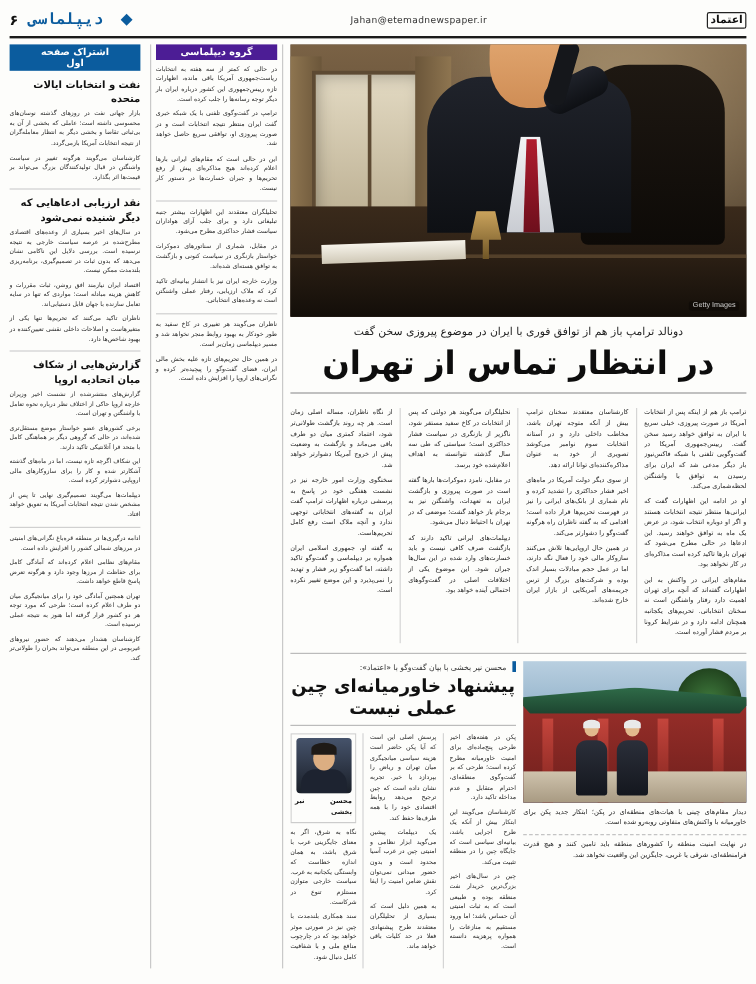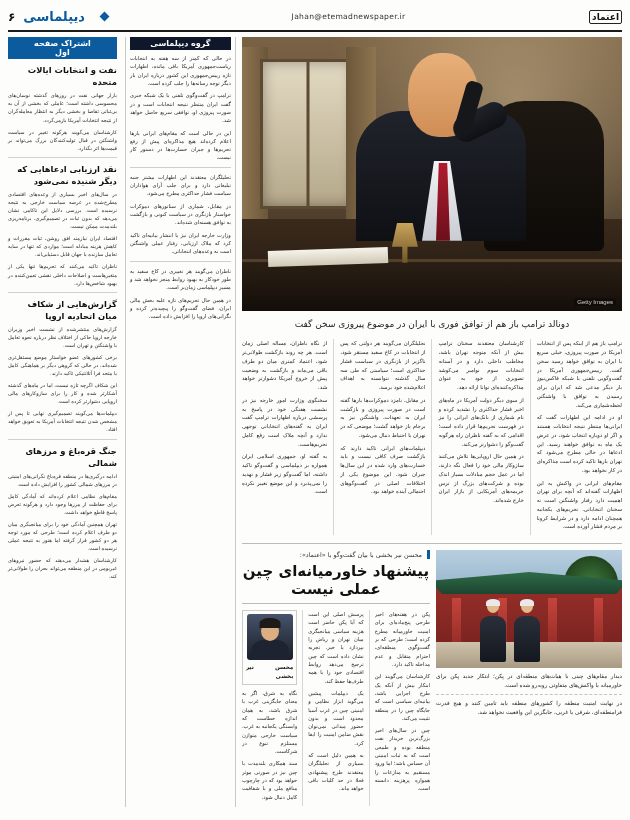--- a/index.html
+++ b/index.html
@@ -38,21 +38,21 @@
   }
   .mast-date {
     font-size: 7.2px; color: #222; direction: rtl;
   }
   .mast-center {
     font-size: 7.6px; color: #333; letter-spacing: .3px;
   }
   .mast-left { display: flex; align-items: center; gap: 8px; }
   .section-title {
     font-size: 13px; font-weight: bold; color: #0b5c9e;
-    display: flex; align-items: center; gap: 16px;
+    display: flex; align-items: center; gap: 16px; font-family: Liberation Mono, monospace;
   }
   .section-title .sq {
     display: inline-block; width: 7px; height: 7px;
     background: #0b5c9e; transform: rotate(45deg);
   }
   .page-num {
     font-size: 12px; font-weight: bold; color: #111;
   }
 
   
@@ -313,21 +313,21 @@
   }
   .avatar .a-body {
     position: absolute; bottom: 0; left: 50%; transform: translateX(-50%);
     width: 38px; height: 20px; background: #1d2330; border-radius: 12px 12px 0 0;
   }
   .author-name { font-size: 5.6px; font-weight: bold; color: #111; }
 
   
   .mid-head {
     font-size: 8px; font-weight: bold; color: #fff;
-    background: #0f172a; padding: 2px 4px; text-align: center;
+    background: #4c1d95; padding: 2px 4px; text-align: center;
     margin-bottom: 4px;
   }
   .mid-body { font-size: 5.2px; line-height: 1.6; text-align: justify; color: #262626; }
   .mid-body p { margin: 0 0 4px 0; }
   .mid-sep { height: 1px; background: #cfcfcf; margin: 5px 0; }
 
   
   .left-head {
     font-size: 8px; font-weight: bold; color: #fff;
     background: #0b5c9e; padding: 2px 20px; text-align: center;
@@ -381,20 +381,21 @@
           <div class="arm"></div>
           <div class="phone"></div>
         </div>
         <div class="deskfront"></div>
         <div class="papers"></div>
         <div class="lamp"></div>
         <div class="credit">Getty Images</div>
       </div>
 
       <div class="kicker">دونالد ترامپ باز هم از توافق فوری با ایران در موضوع پیروزی سخن گفت</div>
+      <div class="headline">در انتظار تماس از تهران</div>
 
       <div class="cols4">
         <div class="col">
           <p>ترامپ باز هم از اینکه پس از انتخابات آمریکا در صورت پیروزی، خیلی سریع با ایران به توافق خواهد رسید سخن گفت. رییس‌جمهوری آمریکا در گفت‌وگویی تلفنی با شبکه فاکس‌نیوز بار دیگر مدعی شد که ایران برای رسیدن به توافق با واشنگتن لحظه‌شماری می‌کند.</p>
           <p>او در ادامه این اظهارات گفت که ایرانی‌ها منتظر نتیجه انتخابات هستند و اگر او دوباره انتخاب شود، در عرض یک ماه به توافق خواهند رسید. این ادعاها در حالی مطرح می‌شود که تهران بارها تاکید کرده است مذاکره‌ای در کار نخواهد بود.</p>
           <p>مقام‌های ایرانی در واکنش به این اظهارات گفته‌اند که آنچه برای تهران اهمیت دارد رفتار واشنگتن است نه سخنان انتخاباتی. تحریم‌های یکجانبه همچنان ادامه دارد و در شرایط کرونا بر مردم فشار آورده است.</p>
         </div>
         <div class="col-div"></div>
         <div class="col">
           <p>کارشناسان معتقدند سخنان ترامپ بیش از آنکه متوجه تهران باشد، مخاطب داخلی دارد و در آستانه انتخابات سوم نوامبر می‌کوشد تصویری از خود به عنوان مذاکره‌کننده‌ای توانا ارائه دهد.</p>
@@ -522,21 +523,20 @@
         <div class="left-body">
           <p>گزارش‌های منتشرشده از نشست اخیر وزیران خارجه اروپا حاکی از اختلاف نظر درباره نحوه تعامل با واشنگتن و تهران است.</p>
           <p>برخی کشورهای عضو خواستار موضع مستقل‌تری شده‌اند، در حالی که گروهی دیگر بر هماهنگی کامل با متحد فرا آتلانتیکی تاکید دارند.</p>
           <p>این شکاف اگرچه تازه نیست، اما در ماه‌های گذشته آشکارتر شده و کار را برای سازوکارهای مالی اروپایی دشوارتر کرده است.</p>
           <p>دیپلمات‌ها می‌گویند تصمیم‌گیری نهایی تا پس از مشخص شدن نتیجه انتخابات آمریکا به تعویق خواهد افتاد.</p>
         </div>
       </div>
       <div class="left-sep"></div>
 
       <div>
-        <div class="left-title">جنگ قره‌باغ و مرزهای شمالی</div>
         <div class="left-body">
           <p>ادامه درگیری‌ها در منطقه قره‌باغ نگرانی‌های امنیتی در مرزهای شمالی کشور را افزایش داده است.</p>
           <p>مقام‌های نظامی اعلام کرده‌اند که آمادگی کامل برای حفاظت از مرزها وجود دارد و هرگونه تعرض پاسخ قاطع خواهد داشت.</p>
           <p>تهران همچنین آمادگی خود را برای میانجیگری میان دو طرف اعلام کرده است؛ طرحی که مورد توجه هر دو کشور قرار گرفته اما هنوز به نتیجه عملی نرسیده است.</p>
           <p>کارشناسان هشدار می‌دهند که حضور نیروهای غیربومی در این منطقه می‌تواند بحران را طولانی‌تر کند.</p>
         </div>
       </div>
     </div>
 
   </div>

